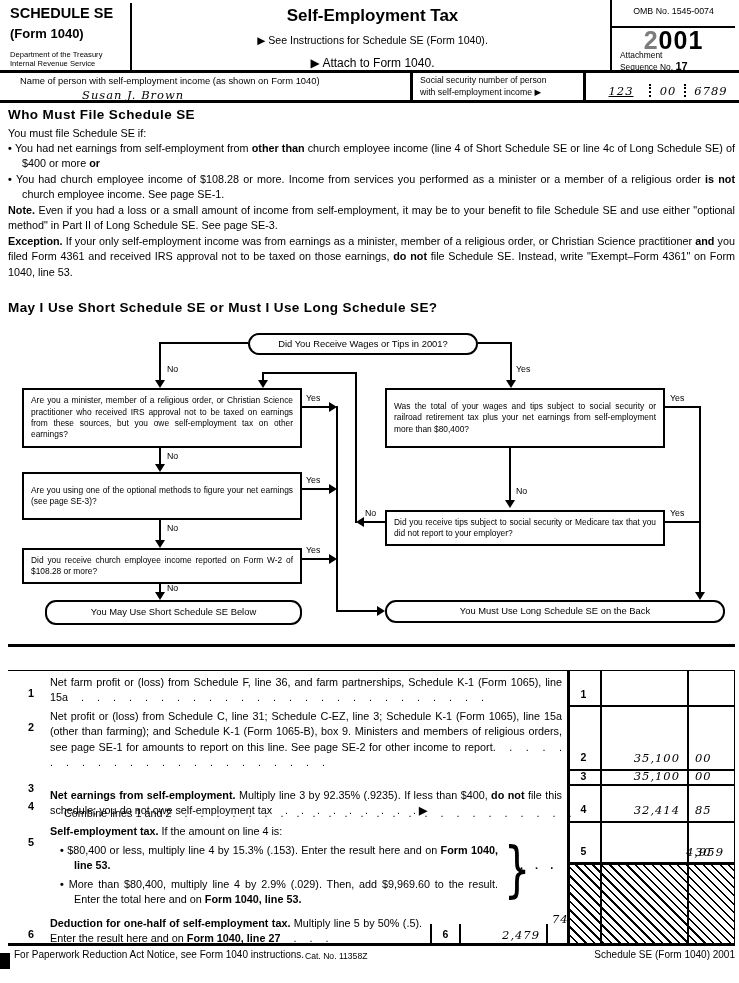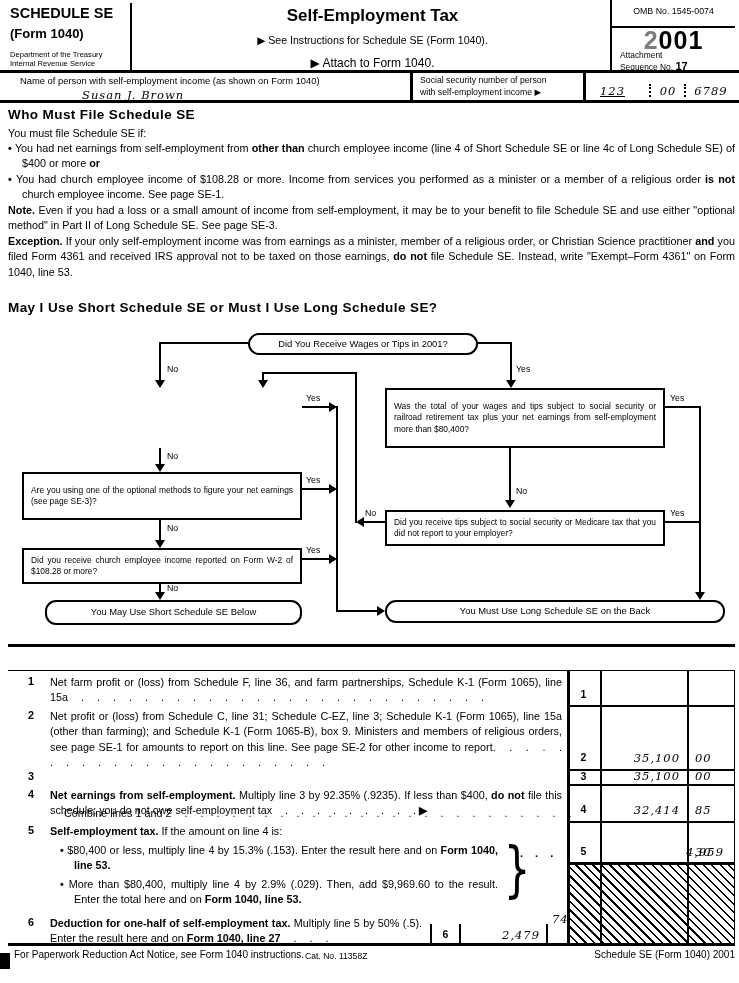--- a/index.html
+++ b/index.html
@@ -1,19 +1,19 @@
 <!DOCTYPE html>
 <html><head>
 <meta charset="utf-8">
 <style>
   html,body{margin:0;padding:0;background:#e8e8e8;}
   .page{position:relative;width:739px;height:983px;background:#ffffff;
         font-family:"Liberation Sans",sans-serif;color:#000;overflow:hidden;}
   .abs{position:absolute;}
-  .b{font-weight:bold;}
+  .b{font-weight:bold;margin-top:12px;}
   .dots{word-spacing:10px;color:#000;}
   .rule{position:absolute;background:#000;}
   .txt{position:absolute;font-size:10.8px;line-height:15.4px;text-align:justify;}
   .val{font-family:"DejaVu Serif",serif;font-style:italic;font-size:11.5px;letter-spacing:1px;}
   .fcbox{position:absolute;border:2px solid #000;box-sizing:border-box;display:flex;align-items:center;
          font-size:8.4px;line-height:1.35;padding:2px 7px;text-align:justify;}
   .fcbox.center{justify-content:center;text-align:center;font-size:9.4px;border-radius:11px;}
   .fclabel{position:absolute;font-size:8.8px;}
   .arr{position:absolute;width:0;height:0;}
   .arr-d{border-left:5px solid transparent;border-right:5px solid transparent;border-top:8px solid #000;}
@@ -56,37 +56,38 @@
   <div class="abs" style="left:20px;top:75px;width:380px;font-size:9.4px;">Name of person with self-employment income (as shown on Form 1040)</div>
   <div class="abs val" style="left:82px;top:88px;width:300px;">Susan J. Brown</div>
 
   <div class="rule" style="left:410px;top:70px;width:2.5px;height:32px;"></div>
   <div class="abs" style="left:420px;top:75px;width:160px;font-size:8.7px;line-height:11.5px;">
     <div>Social security number of person</div>
     <div>with self-employment income ▶</div>
   </div>
   <div class="rule" style="left:583px;top:70px;width:2.5px;height:32px;"></div>
 
-  <div class="abs val" style="left:600px;top:84px;width:42px;text-decoration:underline;">123</div>
+  <div class="abs val" style="left:600px;top:84px;width:42px;text-align:center;text-decoration:underline;">123</div>
   <div class="ssnsep" style="left:649px;top:84px;"></div>
   <div class="abs val" style="left:654px;top:84px;width:28px;text-align:center;">00</div>
   <div class="ssnsep" style="left:684px;top:84px;"></div>
   <div class="abs val" style="left:688px;top:84px;width:46px;text-align:center;">6789</div>
   <div class="rule" style="left:0;top:100px;width:739px;height:2.5px;"></div>
 
   <div class="abs" style="left:8px;top:107px;font-size:13.5px;font-weight:bold;letter-spacing:0.4px;">Who Must File Schedule SE</div>
   <div class="txt" style="left:8px;top:126px;width:727px;">You must file Schedule SE if:</div>
   <div class="txt" style="left:8px;top:141px;width:727px;padding-left:14px;text-indent:-14px;box-sizing:border-box;"><span class="b">•  </span><span>You had net earnings from self-employment from </span><span class="b">other than</span><span> church employee income (line 4 of Short Schedule SE or line 4c of Long Schedule SE) of $400 or more </span><span class="b">or</span></div>
   <div class="txt" style="left:8px;top:172px;width:727px;padding-left:14px;text-indent:-14px;box-sizing:border-box;"><span class="b">•  </span><span>You had church employee income of $108.28 or more. Income from services you performed as a minister or a member of a religious order </span><span class="b">is not</span><span> church employee income. See page SE-1.</span></div>
   <div class="txt" style="left:8px;top:203px;width:727px;"><span class="b">Note.</span><span> Even if you had a loss or a small amount of income from self-employment, it may be to your benefit to file Schedule SE and use either "optional method" in Part II of Long Schedule SE. See page SE-3.</span></div>
   <div class="txt" style="left:8px;top:234px;width:727px;"><span class="b">Exception.</span><span> If your only self-employment income was from earnings as a minister, member of a religious order, or Christian Science practitioner </span><span class="b">and</span><span> you filed Form 4361 and received IRS approval not to be taxed on those earnings, </span><span class="b">do not</span><span> file Schedule SE. Instead, write "Exempt–Form 4361" on Form 1040, line 53.</span></div>
 
   <div class="abs" style="left:8px;top:300px;font-size:13.5px;font-weight:bold;letter-spacing:0.4px;">May I Use Short Schedule SE or Must I Use Long Schedule SE?</div>
 
   <div class="fcbox center" style="left:248px;top:333px;width:230px;height:22px;">Did You Receive Wages or Tips in 2001?</div>
+  <div class="fcbox" style="left:22px;top:388px;width:280px;height:60px;">Are you a minister, member of a religious order, or Christian Science practitioner who received IRS approval not to be taxed on earnings from these sources, but you owe self-employment tax on other earnings?</div>
   <div class="fcbox" style="left:22px;top:472px;width:280px;height:48px;">Are you using one of the optional methods to figure your net earnings (see page SE-3)?</div>
   <div class="fcbox" style="left:22px;top:548px;width:280px;height:36px;">Did you receive church employee income reported on Form W-2 of $108.28 or more?</div>
   <div class="fcbox center" style="left:45px;top:600px;width:257px;height:25px;">You May Use Short Schedule SE Below</div>
   <div class="fcbox" style="left:385px;top:388px;width:280px;height:60px;">Was the total of your wages and tips subject to social security or railroad retirement tax plus your net earnings from self-employment more than $80,400?</div>
   <div class="fcbox" style="left:385px;top:510px;width:280px;height:36px;">Did you receive tips subject to social security or Medicare tax that you did not report to your employer?</div>
   <div class="fcbox center" style="left:385px;top:600px;width:340px;height:23px;">You Must Use Long Schedule SE on the Back</div>
 
   <div class="rule" style="left:159px;top:342px;width:89px;height:2px;"></div>
   <div class="rule" style="left:159px;top:342px;width:2px;height:40px;"></div>
   <div class="arr arr-d" style="left:155px;top:380px;"></div>

